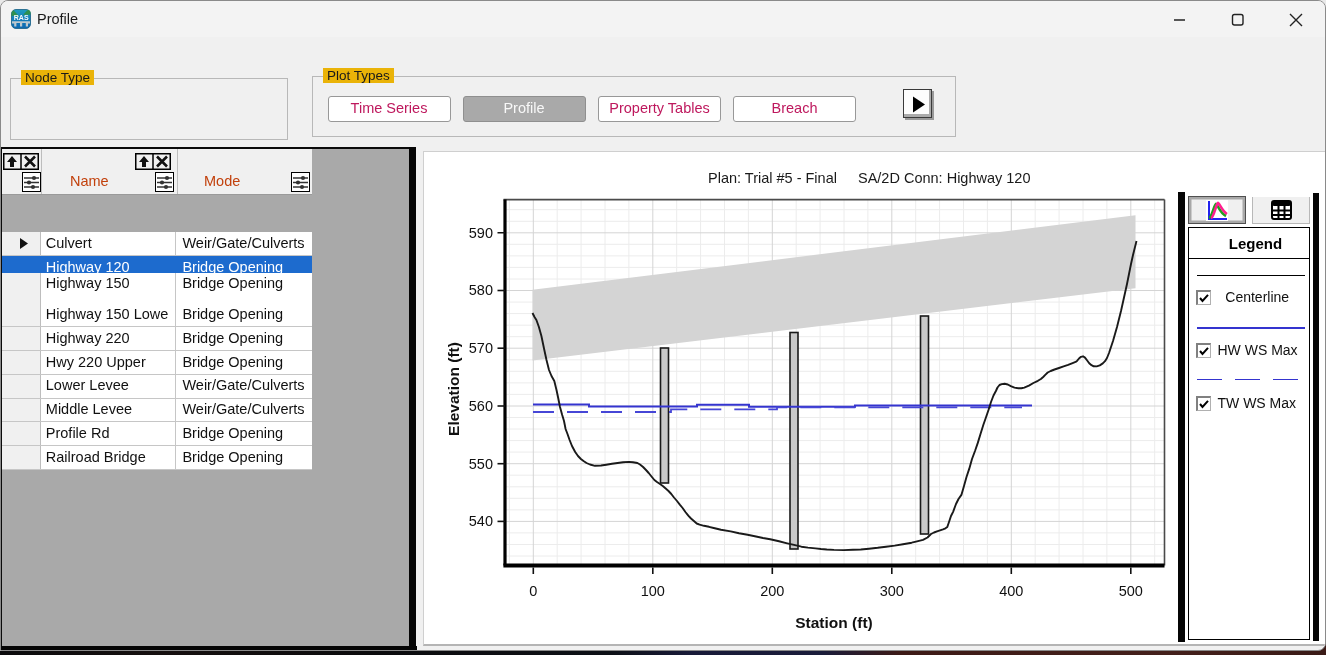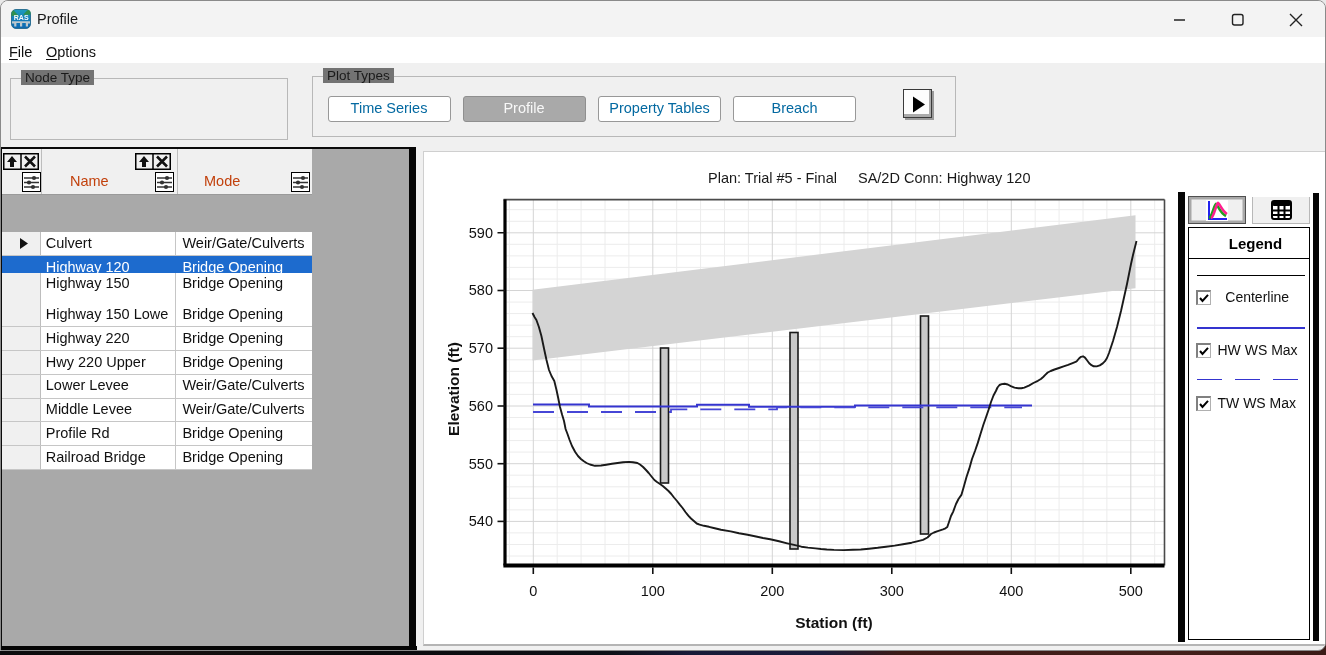--- a/index.html
+++ b/index.html
@@ -6,31 +6,31 @@
 #win { position:absolute; left:0; top:0; width:1326px; height:651px;
   background:#f0f0f0; border-radius:8px 8px 8px 0; overflow:hidden;
   border:1px solid #8a8a8a; }
 #titlebar { position:absolute; left:0; top:0; width:100%; height:36px; background:#f3f3f3; }
 #titlebar .t { position:absolute; left:36px; top:10px; font-size:14.5px; color:#1a1a1a; }
 #menubar { position:absolute; left:0; top:36px; width:100%; height:26px; background:#fff; }
 #menubar span { position:absolute; top:7px; font-size:14.5px; color:#111; }
 u { text-decoration:underline; text-underline-offset:2px; }
 #toolbar { position:absolute; left:0; top:62px; width:100%; height:86px; background:#f0f0f0; }
 .gbox { position:absolute; border:1px solid #b8b8b8; }
-.glab { position:absolute; top:-9px; left:10px; background:#737373; padding:0 4px; font-size:13.5px; color:#1a1a1a; }
+.glab { position:absolute; top:-9px; left:10px; background:#eab308; padding:0 4px; font-size:13.5px; color:#1a1a1a; }
 .combo { position:absolute; left:25px; top:30.5px; width:245px; height:31px; background:#fff;
   border-top:3px solid #858585; border-left:3px solid #858585;
   border-bottom:3px solid #fbfbfb; border-right:3px solid #fbfbfb;
   box-shadow:0 0 0 1px #c8c8c8; }
 .combo .txt { position:absolute; left:6px; top:3.5px; font-size:14.5px; color:#111; }
 .combo .arrow { position:absolute; right:1px; top:1px; width:20px; height:23px; background:#ececec;
   border:1px solid #fff; border-right:2px solid #707070; border-bottom:2px solid #707070; }
 .combo .arrow svg { position:absolute; left:3px; top:7px; }
 .pbtn { position:absolute; top:33px; height:26px; background:#fff; border:1.5px solid #989898;
-  border-radius:3px; font-size:14.5px; color:#0369a1; text-align:center; line-height:23px; }
+  border-radius:3px; font-size:14.5px; color:#be185d; text-align:center; line-height:23px; }
 .pbtn.on { background:#a9a9a9; border-color:#8f8f8f; color:#f8f8f8; }
 #play { position:absolute; left:902px; top:26px; width:29px; height:29px; background:#fdfdfd;
   border:1.5px solid #3a3a3a; box-shadow:2px 2px 0 #9a9a9a, inset -2px -3px 0 #ababab; }
 #play svg { position:absolute; left:8px; top:6px; }
 #leftpane { position:absolute; left:0px; top:145.5px; width:407.5px; height:499.5px;
   background:#a9a9a9; border-top:2.2px solid #0a0a0a; border-left:1.5px solid #0a0a0a; }
 #thead { position:absolute; left:0px; top:0px; width:310px; height:46px; background:#f0f0f0; }
 #thead .hlab { position:absolute; top:24px; font-size:14.5px; color:#c2410c; }
 .hv { position:absolute; top:0; width:1px; height:46px; background:#bdbdbd; }
 .fbox { position:absolute; top:23px; width:19px; height:20px; background:#fff;
@@ -90,24 +90,20 @@
           <path d="M12,6.5 C14,5 16.5,6.5 19.5,5.5 L19.5,3.5 C19.5,2.2 18.6,1.1 17.3,0.7 C15,2 13,4.5 12,6.5 Z" fill="#2e9050"></path>
           <text x="10.2" y="10.8" font-size="7" font-weight="bold" fill="#f4fafc" text-anchor="middle" font-family="Liberation Sans,sans-serif">RAS</text>
           <path d="M1,14.5 L3.2,14.5 L3.2,17.5 L5.4,17.5 L5.4,14 L9,14 L9,17.5 L11.2,17.5 L11.2,14 L14.8,14 L14.8,17.5 L17,17.5 L17,14.5 L19,14.5 L19,12.3 L1,12.3 Z" fill="#bdc8cd"></path>
         </svg></div>
     <div class="t">Profile</div>
     <svg id="winbtns" style="position:absolute;left:1165px;top:8px" width="150" height="22" viewBox="0 0 150 22">
       <line x1="8" y1="11" x2="19" y2="11" stroke="#222" stroke-width="1.5"></line>
       <rect x="66.5" y="5.5" width="10.5" height="10.5" rx="2" fill="none" stroke="#222" stroke-width="1.4"></rect>
       <path d="M124,5 L136,17 M136,5 L124,17" stroke="#222" stroke-width="1.4"></path>
     </svg>
-  </div>
-  <div id="menubar">
-    <span style="left:8px"><u>F</u>ile</span>
-    <span style="left:45px"><u>O</u>ptions</span>
   </div>
   <div id="toolbar">
     <div class="gbox" style="left:9px;top:15px;width:278px;height:62px">
         <div class="glab">Node Type</div>
       </div>
     <div class="gbox" style="left:311px;top:12.5px;width:644px;height:61.5px">
         <div class="glab">Plot Types</div>
       </div>
     <div class="pbtn" style="left:326.5px;width:123px">Time Series</div>
     <div class="pbtn on" style="left:461.5px;width:123px">Profile</div>

